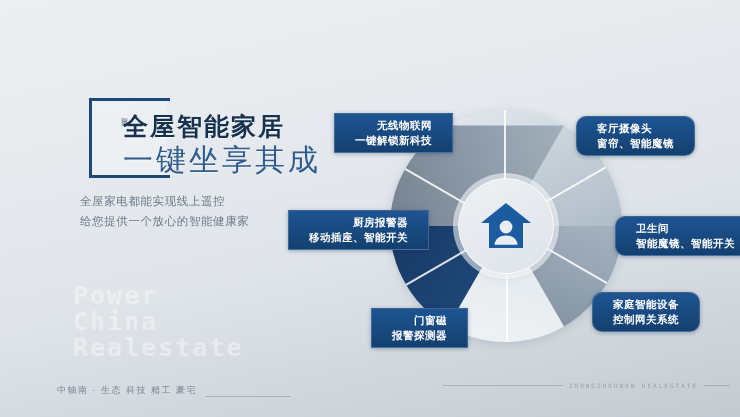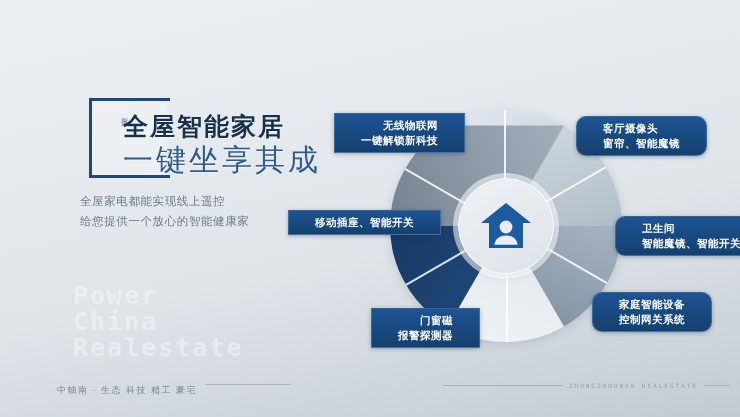--- a/index.html
+++ b/index.html
@@ -42,21 +42,21 @@
     position:absolute; left:45px; top:191px;
     font-size:11.5px; line-height:20px; color:#6d7b8b; letter-spacing:.6px;
   }
   .watermark{
     position:absolute; left:38px; top:283px;
     font-size:25px; font-weight:bold; line-height:26px;
     color:rgba(255,255,255,0.40); letter-spacing:2px;
     font-family:"DejaVu Sans Mono","Liberation Mono",monospace;
   }
   .footline{
-    position:absolute; left:22px; top:384px; display:flex; align-items:flex-start; gap:8px;
+    position:absolute; left:22px; top:384px; display:flex; align-items:flex-end; gap:8px;
   }
   .footline .txt{ font-size:9px; color:#7b8794; letter-spacing:1.5px; white-space:nowrap; }
   .footline .rule{ width:86px; height:1px; background:rgba(120,135,150,.45); }
 
   .footmark{
     position:absolute; right:10px; top:382px; display:flex; align-items:center; gap:6px;
   }
   .footmark .rule{ width:120px; height:1px; background:rgba(130,145,160,.5); }
   .footmark .rule.short{ width:26px; }
   .footmark .txt{
@@ -80,21 +80,21 @@
     border-radius:50%; background:linear-gradient(150deg,#eef1f4,#dde3e9);
     border:1px solid rgba(255,255,255,.9);
     box-shadow:0 0 0 5px rgba(255,255,255,.55), 0 2px 8px rgba(50,70,95,.22);
     display:flex; align-items:center; justify-content:center;
   }
 
   
   .lab{
     position:absolute; background:linear-gradient(180deg,#1d5493,#14406f);
     color:#fff; font-size:10.5px; font-weight:bold; line-height:15px;
-    padding:4px 26px; letter-spacing:.5px; white-space:nowrap;
+    padding:4px 20px; letter-spacing:.5px; white-space:nowrap;
     box-shadow:0 1px 4px rgba(20,45,80,.35);
     border:1px solid rgba(255,255,255,.18);
   }
   .lab .l1,.lab .l2{ display:block; }
   .lab.ra{ text-align:right; }
   .lab.la{ text-align:left;border-radius:10px; }
 
   .lab-wlan   { left:299px; top:113px; }
   .lab-living { left:541px; top:116px; }
   .lab-kitchen{ left:253px; top:210px; }
@@ -186,20 +186,21 @@
 
   <div class="lab ra lab-wlan">
     <span class="l1">无线物联网</span>
     <span class="l2">一键解锁新科技</span>
   </div>
   <div class="lab la lab-living">
     <span class="l1">客厅摄像头</span>
     <span class="l2">窗帘、智能魔镜</span>
   </div>
   <div class="lab ra lab-kitchen">
+    <span class="l1">厨房报警器</span>
     <span class="l2">移动插座、智能开关</span>
   </div>
   <div class="lab la lab-bath">
     <span class="l1">卫生间</span>
     <span class="l2">智能魔镜、智能开关</span>
   </div>
   <div class="lab ra lab-door">
     <span class="l1">门窗磁</span>
     <span class="l2">报警探测器</span>
   </div>

